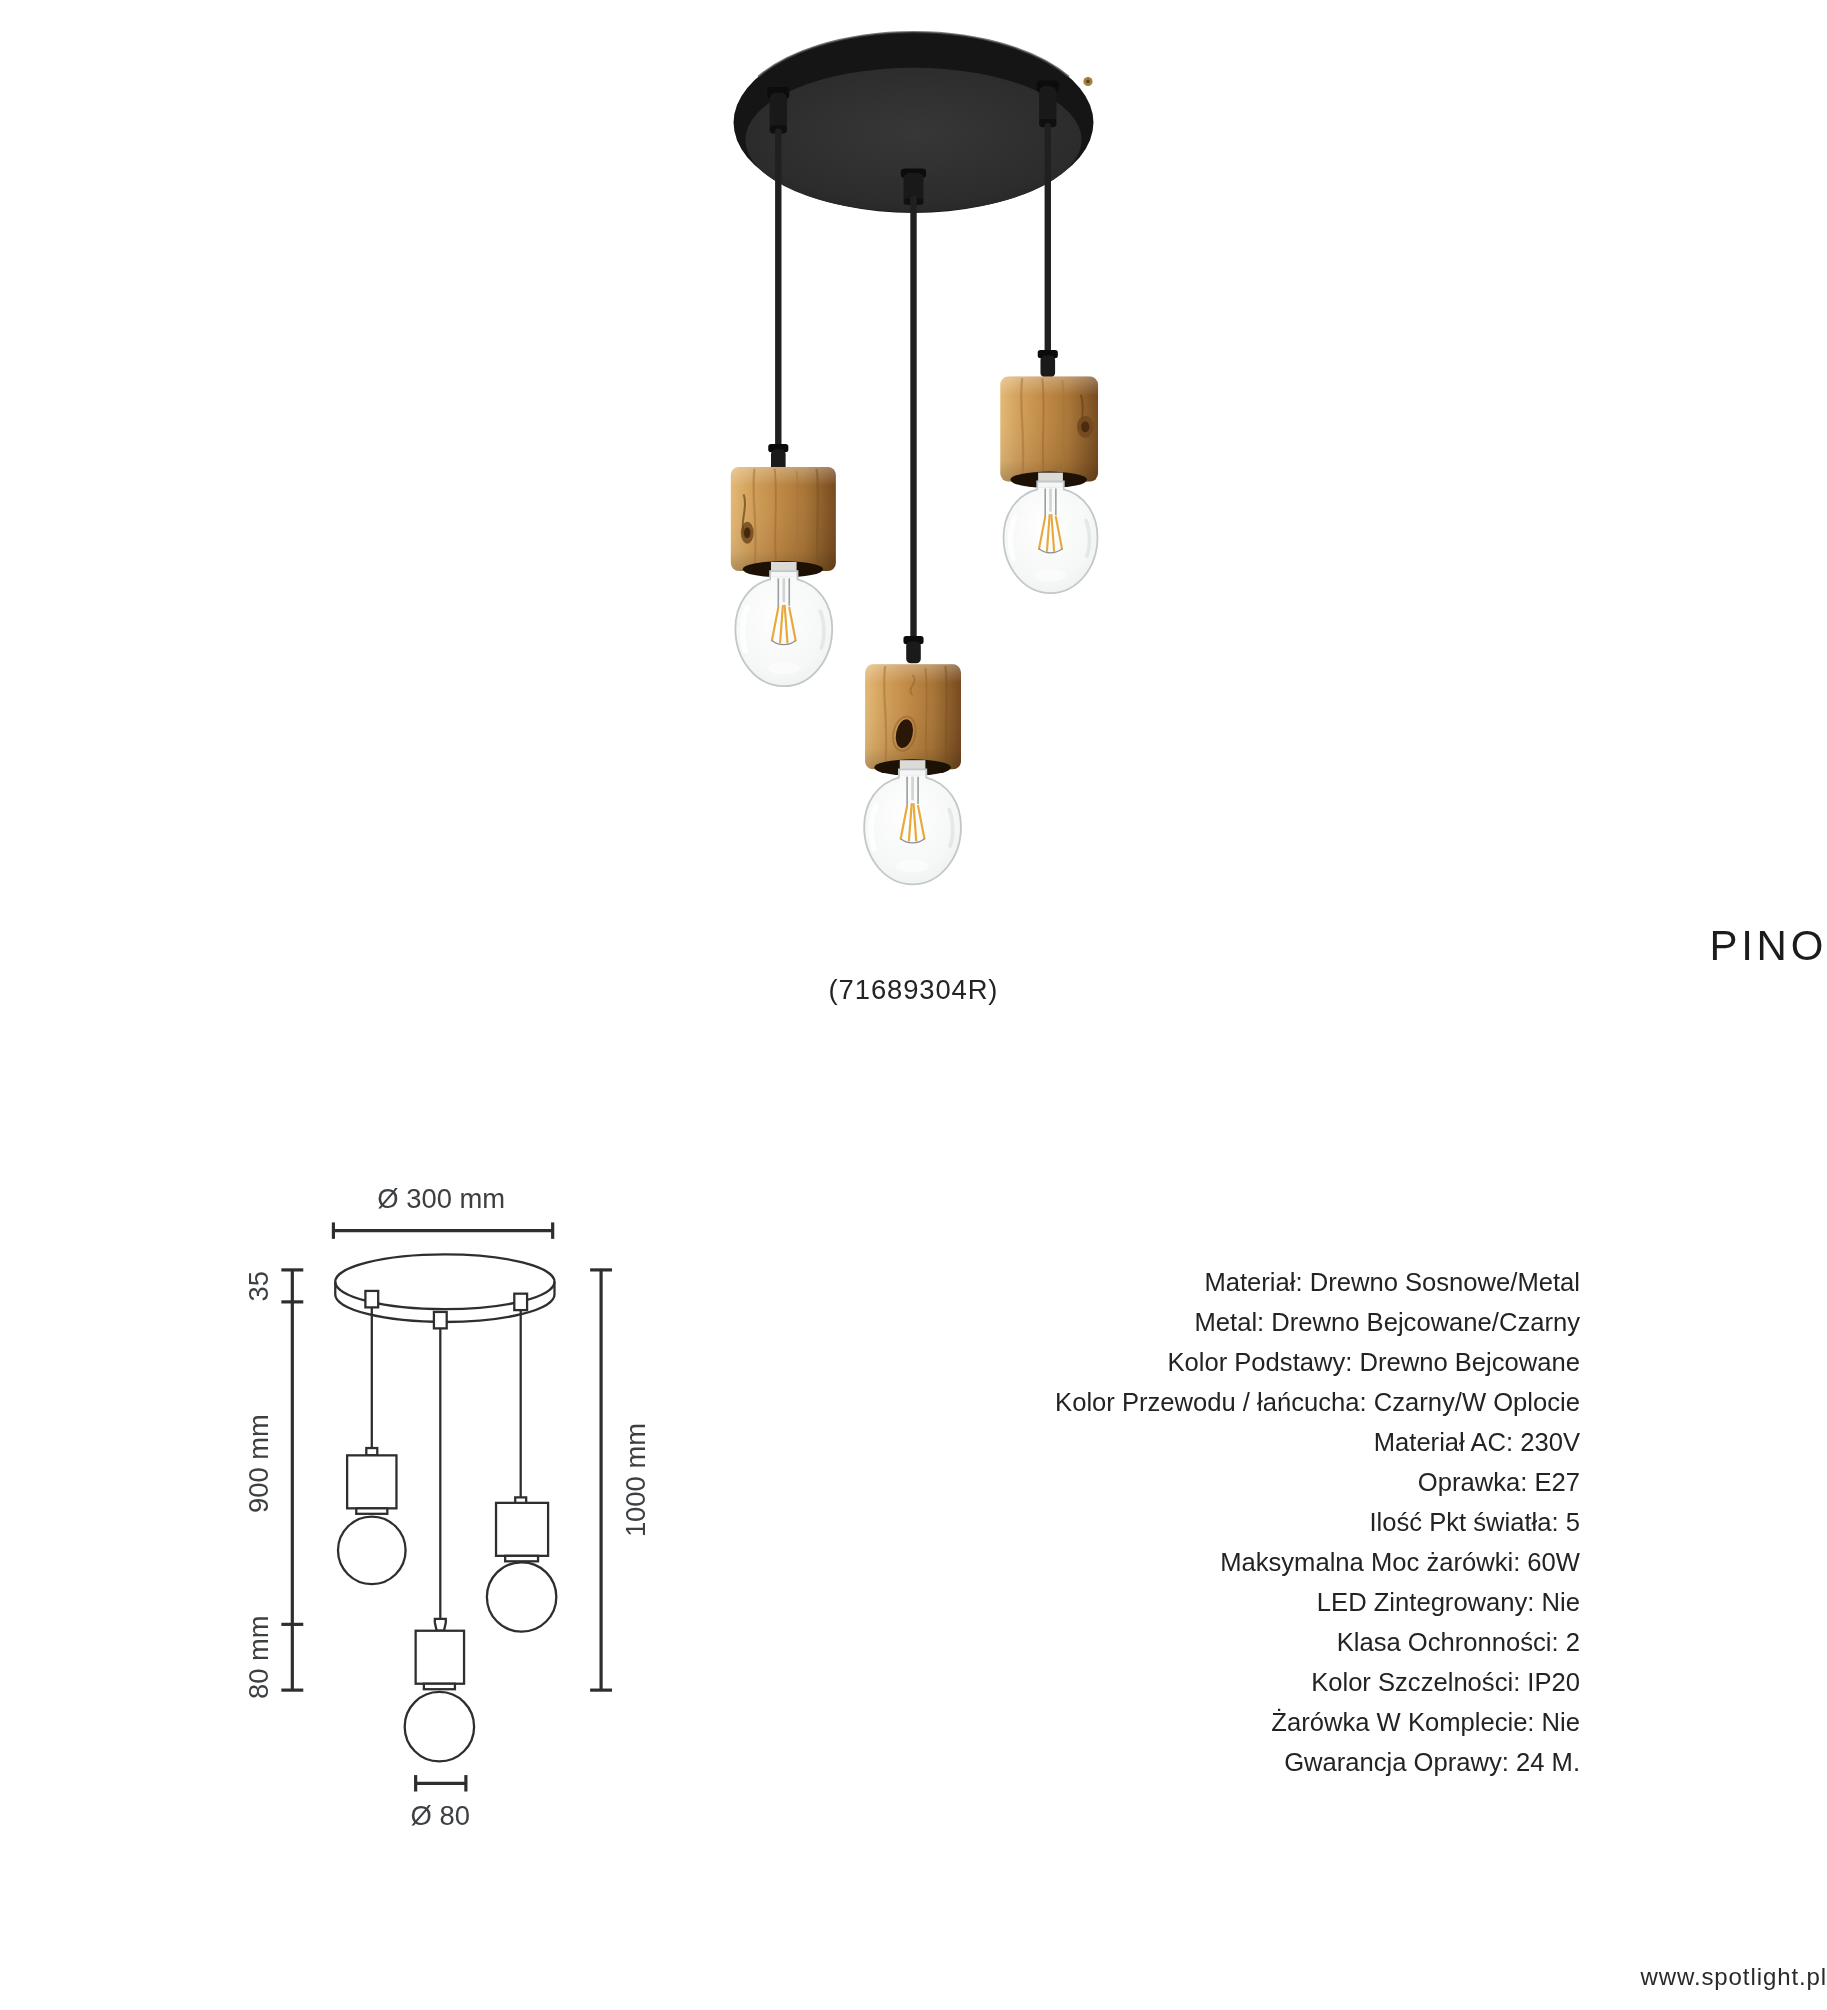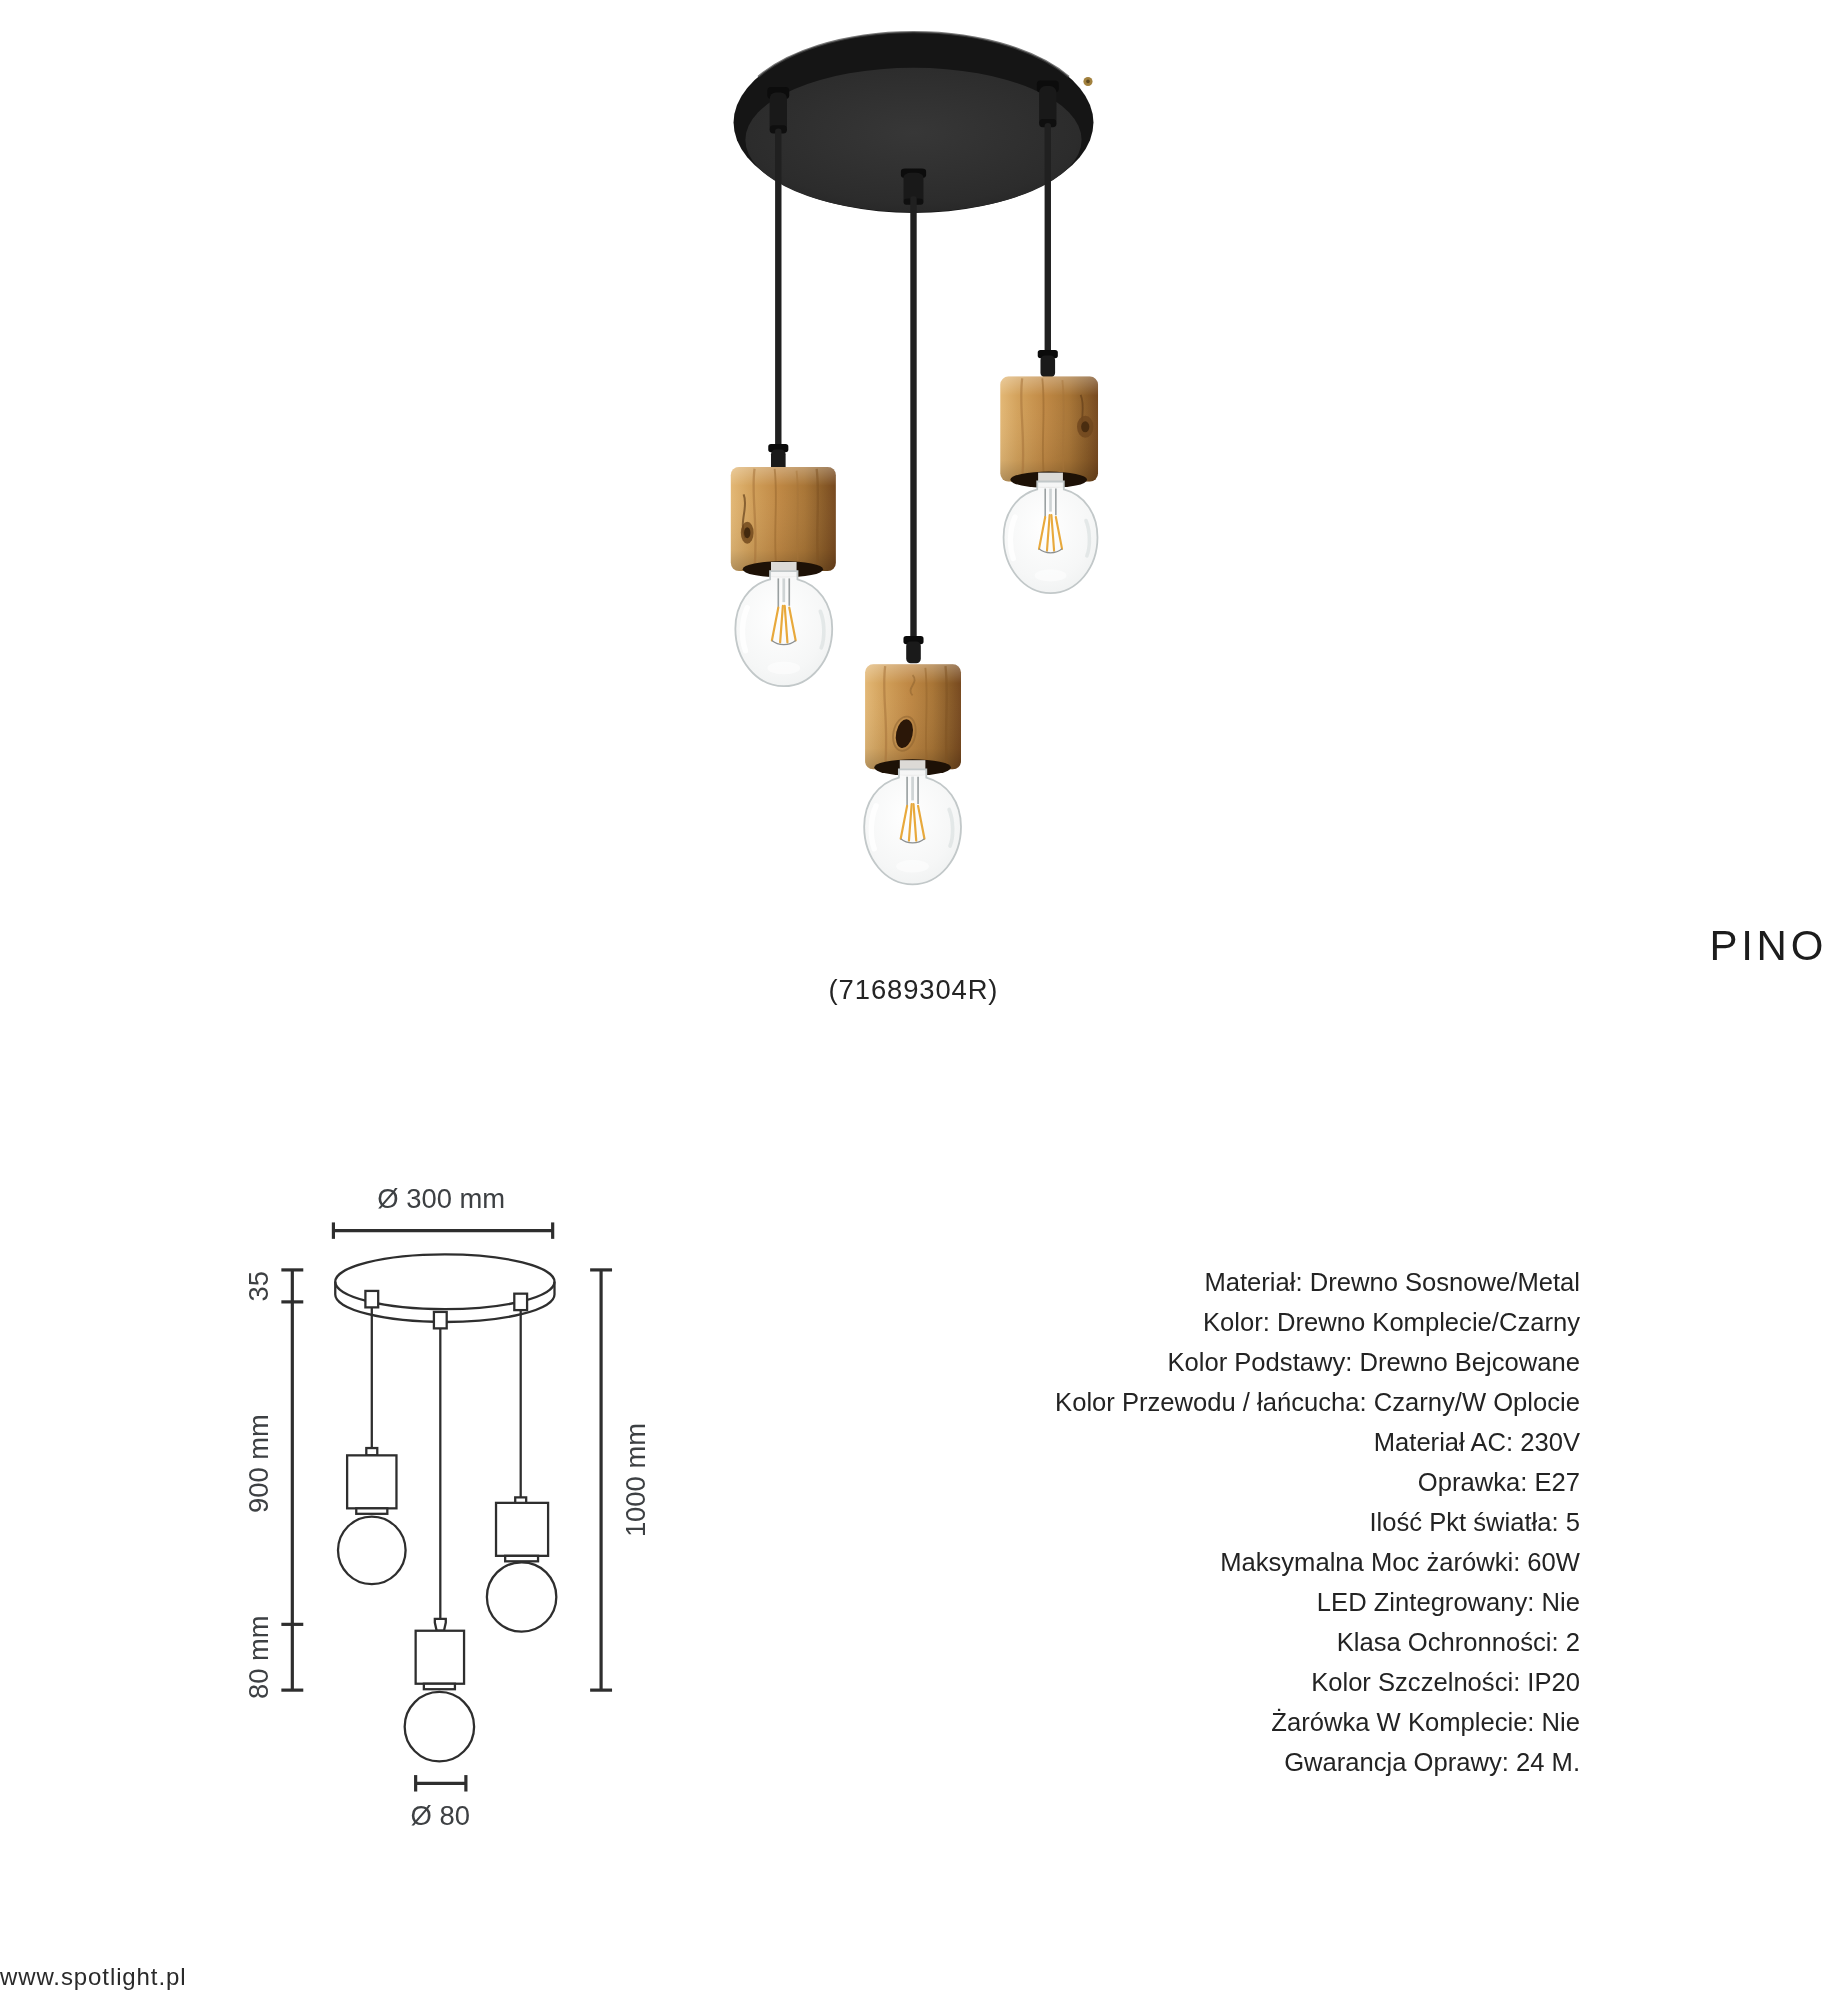--- a/index.html
+++ b/index.html
@@ -5,21 +5,21 @@
   html,body{margin:0;padding:0;background:#ffffff;}
   #page{position:relative;width:1827px;height:2010px;background:#ffffff;overflow:hidden;
         font-family:"Liberation Sans", sans-serif;color:#1d1d1d;}
   #artwork{position:absolute;left:0;top:0;width:1827px;height:2010px;}
   .title{position:absolute;left:0;top:925px;width:1827px;text-align:right;
          font-size:42px;font-weight:300;letter-spacing:3.7px;color:#1c1c1c;line-height:1;}
   .code{position:absolute;left:0;top:976px;width:1827px;text-align:center;
         font-size:27.4px;font-weight:300;letter-spacing:0.9px;color:#242424;line-height:1;}
   .specs{position:absolute;left:959px;top:1262px;width:621px;text-align:right;}
   .spec-line{font-size:25.6px;font-weight:300;color:#232323;line-height:40px;white-space:nowrap;}
-  .footer{position:absolute;left:0;top:1965px;width:1827px;text-align:left;
+  .footer{position:absolute;left:0;top:1965px;width:1827px;text-align:right;
           font-size:24px;font-weight:300;letter-spacing:0.9px;color:#2a2a2a;line-height:1;}
 </style>
 </head>
 <body>
 
 <div id="page">
 
   <svg id="artwork" viewBox="0 0 2000 2200" xmlns="http://www.w3.org/2000/svg">
     <defs>
       <linearGradient id="wg" x1="0" y1="0" x2="1" y2="0">
@@ -213,21 +213,21 @@
         <text x="482" y="1998">Ø 80</text>
       </g>
     </g>
   </svg>
 
   <div class="title">PINO</div>
   <div class="code">(71689304R)</div>
 
   <div class="specs">
     <div class="spec-line">Materiał: Drewno Sosnowe/Metal</div>
-    <div class="spec-line">Kolor: Drewno Komplecie/Czarny</div>
+    <div class="spec-line">Metal: Drewno Bejcowane/Czarny</div>
     <div class="spec-line">Kolor Podstawy: Drewno Bejcowane</div>
     <div class="spec-line">Kolor Przewodu / łańcucha: Czarny/W Oplocie</div>
     <div class="spec-line">Materiał AC: 230V</div>
     <div class="spec-line">Oprawka: E27</div>
     <div class="spec-line">Ilość Pkt światła: 5</div>
     <div class="spec-line">Maksymalna Moc żarówki: 60W</div>
     <div class="spec-line">LED Zintegrowany: Nie</div>
     <div class="spec-line">Klasa Ochronności: 2</div>
     <div class="spec-line">Kolor Szczelności: IP20</div>
     <div class="spec-line">Żarówka W Komplecie: Nie</div>

